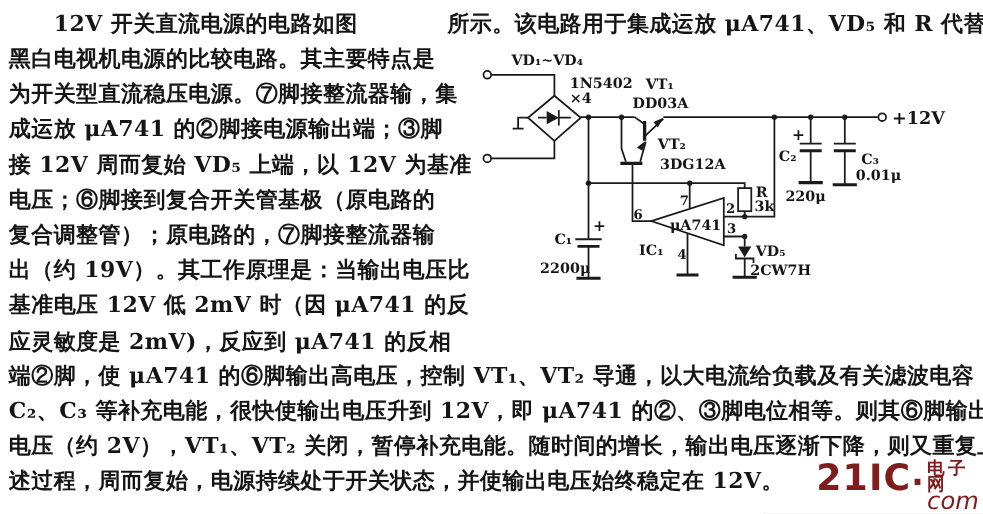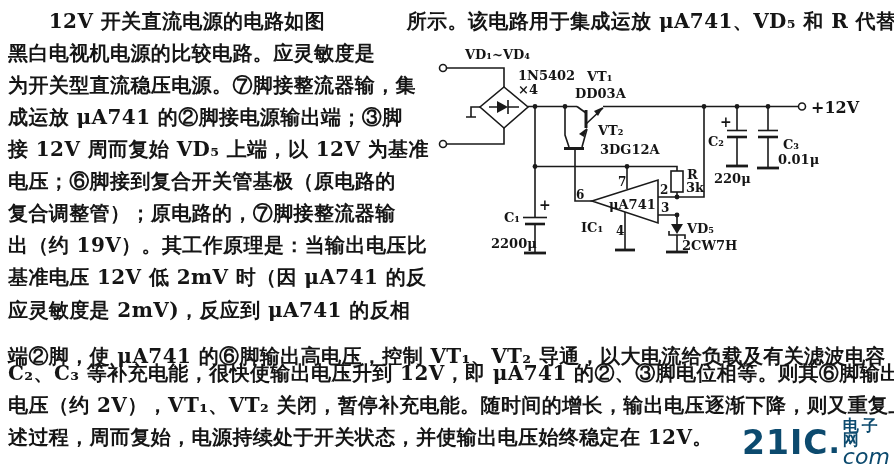--- a/index.html
+++ b/index.html
@@ -9,45 +9,45 @@
   }
   .line{
     position:absolute;font-size:20px;line-height:30px;font-weight:700;
     letter-spacing:0.4px;white-space:nowrap;color:#151515;
   }
   .schematic-svg{position:absolute;left:430px;top:40px;}
   .schematic-svg text{
     font-family:"DejaVu Serif","Liberation Serif",serif;font-weight:700;fill:#151515;
   }
   .wm{
-    position:absolute;left:742px;top:419px;display:flex;align-items:center;
-    font-family:"DejaVu Sans","Liberation Sans",sans-serif;color:#0c4a6e;
+    position:absolute;left:742px;top:419px;display:flex;align-items:flex-start;
+    font-family:"DejaVu Sans","Liberation Sans",sans-serif;color:#7f1d1d;
   }
   .wm-brand{font-size:33px;font-weight:800;line-height:30px;letter-spacing:1px;}
   .wm-dot{font-size:30px;font-weight:800;line-height:26px;}
   .wm-right{display:flex;flex-direction:column;margin-left:3px;}
   .wm-cn{font-size:16px;font-weight:700;letter-spacing:3px;line-height:14px;}
   .wm-tld{font-size:22px;font-weight:400;font-style:italic;line-height:20px;}
 </style>
 </head>
 <body>
 
 <div class="page">
 
   <div class="line" style="left:8px;top:6px;width:884px">　　12V 开关直流电源的电路如图　　　　所示。该电路用于集成运放 μA741、VD₅ 和 R 代替了原</div>
-  <div class="line" style="left:8px;top:38px;width:428px">黑白电视机电源的比较电路。应灵敏度是</div>
+  <div class="line" style="left:8px;top:38px;width:428px">黑白电视机电源的比较电路。其主要特点是</div>
   <div class="line" style="left:8px;top:70px;width:428px">为开关型直流稳压电源。⑦脚接整流器输，集</div>
   <div class="line" style="left:8px;top:102px;width:428px">成运放 μA741 的②脚接电源输出端；③脚</div>
   <div class="line" style="left:8px;top:134px;width:428px">接 12V 周而复始 VD₅ 上端，以 12V 为基准</div>
   <div class="line" style="left:8px;top:166px;width:428px">电压；⑥脚接到复合开关管基极（原电路的</div>
   <div class="line" style="left:8px;top:198px;width:428px">复合调整管）；原电路的，⑦脚接整流器输</div>
   <div class="line" style="left:8px;top:230px;width:428px">出（约 19V）。其工作原理是：当输出电压比</div>
   <div class="line" style="left:8px;top:262px;width:428px">基准电压 12V 低 2mV 时（因 μA741 的反</div>
   <div class="line" style="left:8px;top:295px;width:428px">应灵敏度是 2mV)，反应到 μA741 的反相</div>
-  <div class="line" style="left:8px;top:341px;width:884px">端②脚，使 μA741 的⑥脚输出高电压，控制 VT₁、VT₂ 导通，以大电流给负载及有关滤波电容</div>
+  <div class="line" style="left:8px;top:326px;width:884px">端②脚，使 μA741 的⑥脚输出高电压，控制 VT₁、VT₂ 导通，以大电流给负载及有关滤波电容</div>
   <div class="line" style="left:8px;top:358px;width:884px">C₂、C₃ 等补充电能，很快使输出电压升到 12V，即 μA741 的②、③脚电位相等。则其⑥脚输出低</div>
   <div class="line" style="left:8px;top:390px;width:884px">电压（约 2V），VT₁、VT₂ 关闭，暂停补充电能。随时间的增长，输出电压逐渐下降，则又重复上</div>
   <div class="line" style="left:8px;top:422px;width:720px">述过程，周而复始，电源持续处于开关状态，并使输出电压始终稳定在 12V。</div>
 
   <svg class="schematic-svg" width="464" height="295" viewBox="0 0 464 295">
 
     <g stroke="#1a1a1a" stroke-width="1.6" fill="none">
 
       <circle cx="13" cy="28" r="3.5" fill="#ffffff"></circle>
       <circle cx="13" cy="104" r="3.5" fill="#ffffff"></circle>

